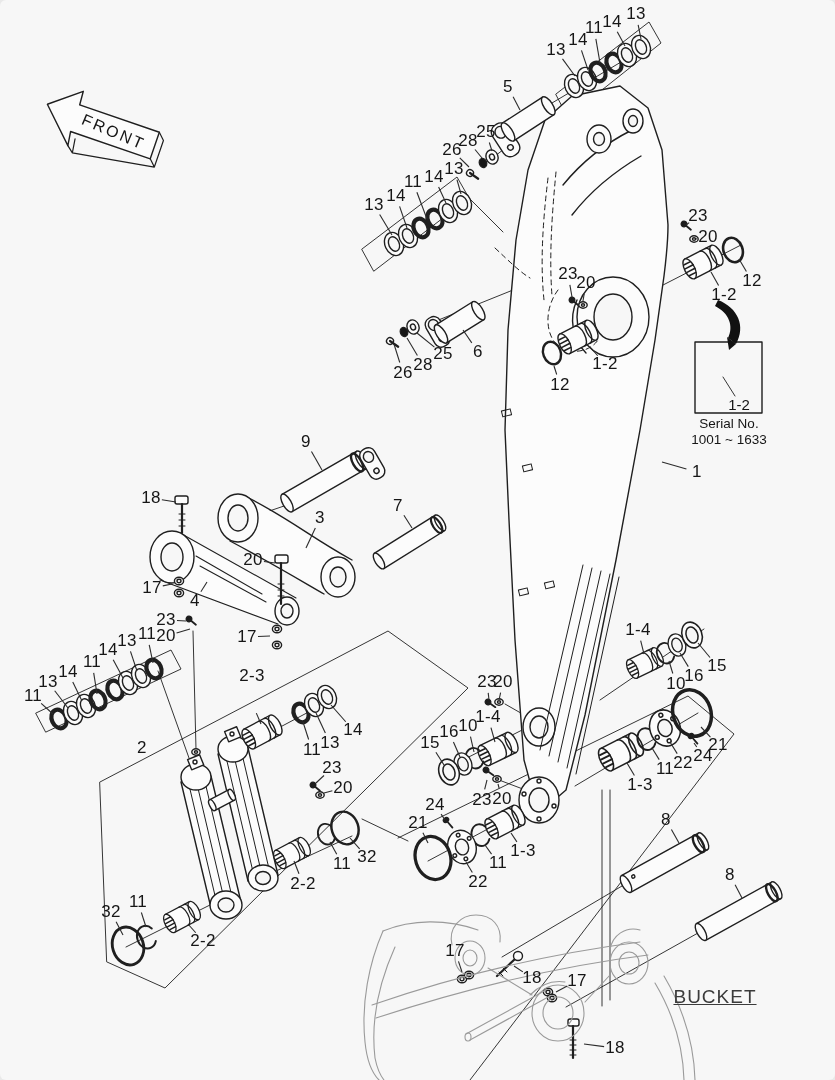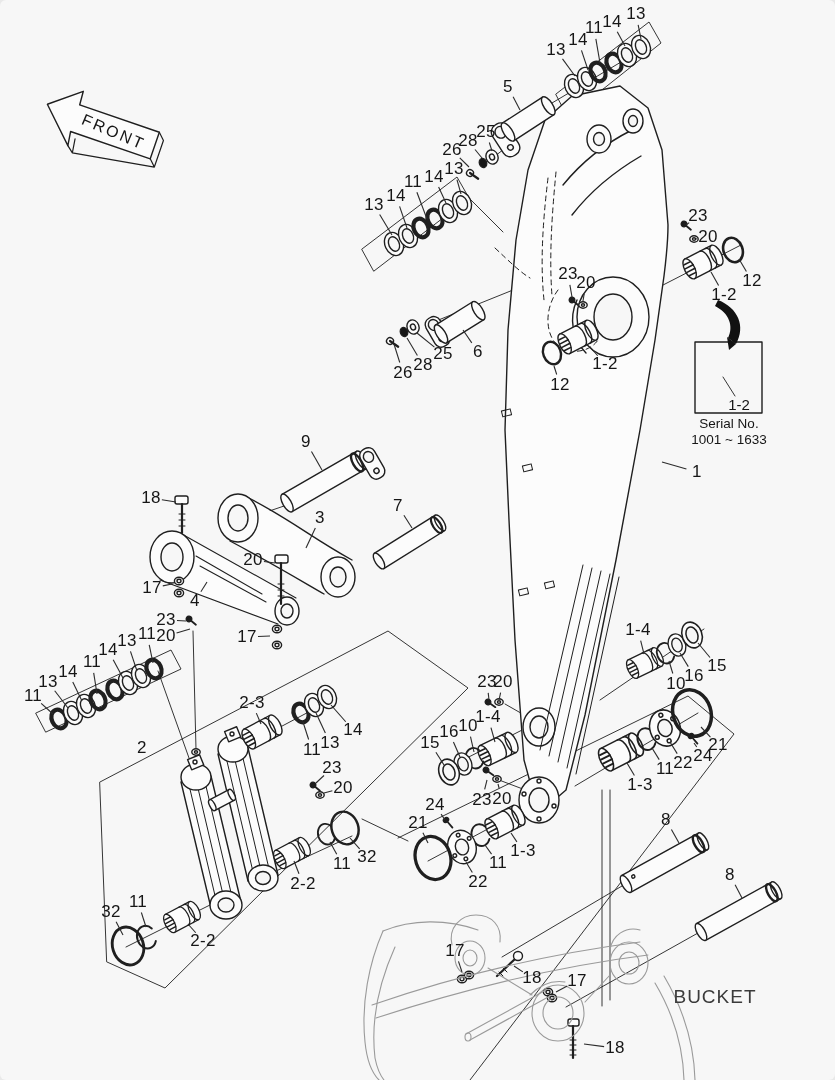--- a/index.html
+++ b/index.html
@@ -541,21 +541,21 @@
       <div class="callout" style="left: 33px; top: 696px;">11</div>
       <div class="callout" style="left: 48px; top: 682px;">13</div>
       <div class="callout" style="left: 68px; top: 672px;">14</div>
       <div class="callout" style="left: 92px; top: 662px;">11</div>
       <div class="callout" style="left: 108px; top: 650px;">14</div>
       <div class="callout" style="left: 127px; top: 641px;">13</div>
       <div class="callout" style="left: 147px; top: 634px;">11</div>
       <div class="callout" style="left: 166px; top: 620px;">23</div>
       <div class="callout" style="left: 166px; top: 636px;">20</div>
       <div class="callout" style="left: 142px; top: 748px;">2</div>
-      <div class="callout" style="left: 252px; top: 703px;">2-3</div>
+      <div class="callout" style="left: 252px; top: 676px;">2-3</div>
       <div class="callout" style="left: 312px; top: 750px;">11</div>
       <div class="callout" style="left: 330px; top: 743px;">13</div>
       <div class="callout" style="left: 353px; top: 730px;">14</div>
       <div class="callout" style="left: 332px; top: 768px;">23</div>
       <div class="callout" style="left: 343px; top: 788px;">20</div>
       <div class="callout" style="left: 303px; top: 884px;">2-2</div>
       <div class="callout" style="left: 342px; top: 864px;">11</div>
       <div class="callout" style="left: 367px; top: 857px;">32</div>
       <div class="callout" style="left: 111px; top: 912px;">32</div>
       <div class="callout" style="left: 138px; top: 902px;">11</div>
@@ -583,15 +583,15 @@
       <div class="callout" style="left: 703px; top: 756px;">24</div>
       <div class="callout" style="left: 718px; top: 745px;">21</div>
       <div class="callout" style="left: 666px; top: 820px;">8</div>
       <div class="callout" style="left: 730px; top: 875px;">8</div>
       <div class="callout" style="left: 455px; top: 951px;">17</div>
       <div class="callout" style="left: 532px; top: 978px;">18</div>
       <div class="callout" style="left: 577px; top: 981px;">17</div>
       <div class="callout" style="left: 615px; top: 1048px;">18</div>
     </div>
 
-<div class="bucket-label" style="left:715px;top:997px;">BUCKET</div>
+<div class="bucket-label" style="left:715px;top:997px;text-decoration:underline;">BUCKET</div>
 
 </div>
 
 </body></html>

